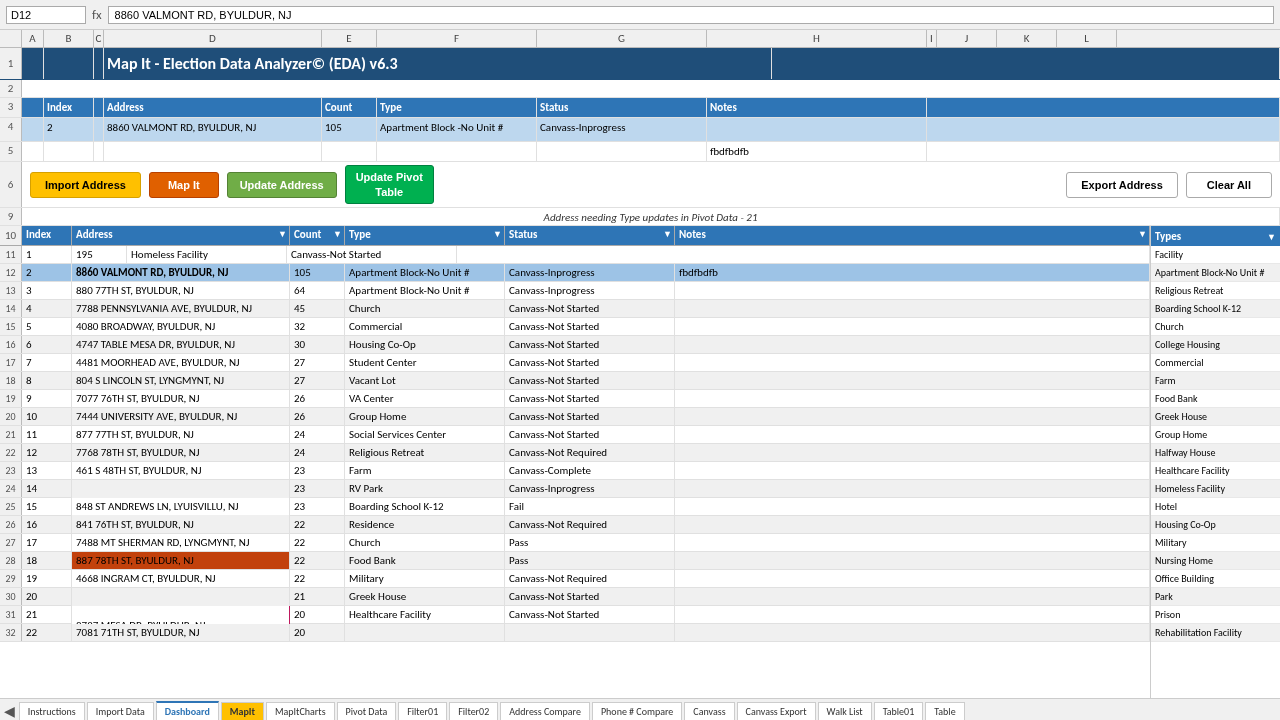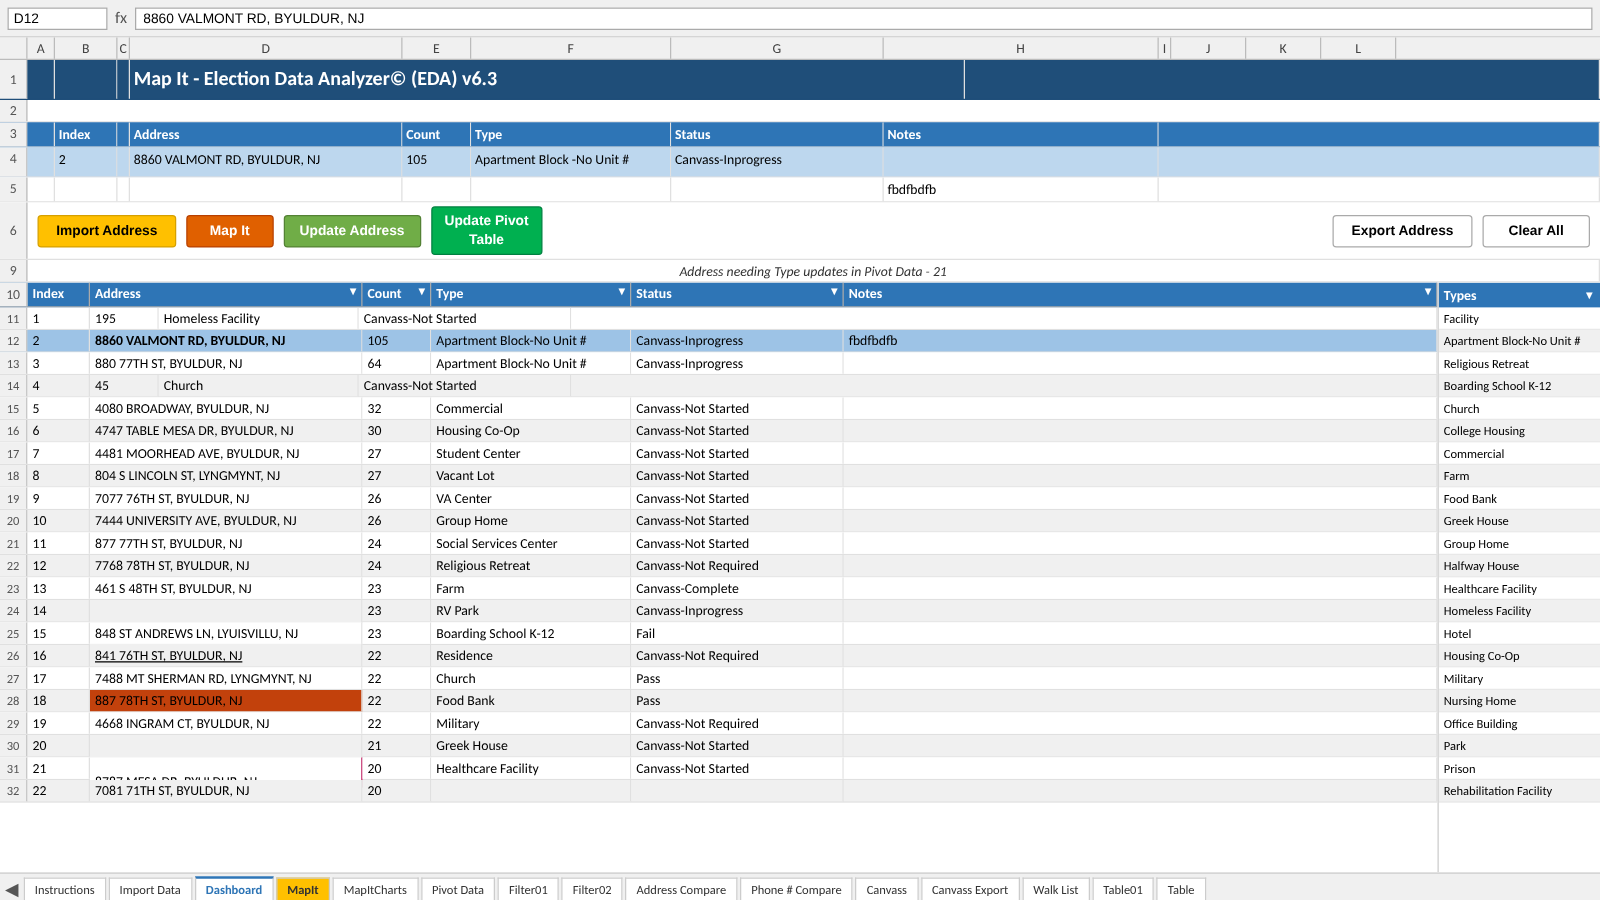--- a/index.html
+++ b/index.html
@@ -164,20 +164,21 @@
     <div style="width:50px; border-right:1px solid #e0e0e0; font-size:11px; padding:1px 4px; overflow:hidden; white-space:nowrap; line-height:16px; flex-shrink:0; background:#fff;">3</div>
     <div style="width:218px; border-right:1px solid #e0e0e0; font-size:11px; padding:1px 4px; overflow:hidden; white-space:nowrap; line-height:16px; flex-shrink:0; background:#fff; ">880 77TH ST, BYULDUR, NJ</div>
     <div style="width:55px; border-right:1px solid #e0e0e0; font-size:11px; padding:1px 4px; overflow:hidden; white-space:nowrap; line-height:16px; flex-shrink:0; background:#fff;">64</div>
     <div style="width:160px; border-right:1px solid #e0e0e0; font-size:11px; padding:1px 4px; overflow:hidden; white-space:nowrap; line-height:16px; flex-shrink:0; background:#fff;">Apartment Block-No Unit #</div>
     <div style="width:170px; border-right:1px solid #e0e0e0; font-size:11px; padding:1px 4px; overflow:hidden; white-space:nowrap; line-height:16px; flex-shrink:0; background:#fff;">Canvass-Inprogress</div>
     <div style="flex:1; border-right:1px solid #e0e0e0; font-size:11px; padding:1px 4px; overflow:hidden; white-space:nowrap; line-height:16px; background:#fff;"></div>
   </div>
           <div style="display: flex; height: 18px; border-bottom: 1px solid rgb(224, 224, 224); background: rgb(240, 240, 240); cursor: pointer;">
     <div style="width:22px; background:#f0f0f0; border-right:1px solid #bbb; font-size:10px; text-align:center; line-height:18px; flex-shrink:0; color:#555;">14</div>
     <div style="width:50px; border-right:1px solid #e0e0e0; font-size:11px; padding:1px 4px; overflow:hidden; white-space:nowrap; line-height:16px; flex-shrink:0; background:#f0f0f0;">4</div>
+    <div style="width:218px; border-right:1px solid #e0e0e0; font-size:11px; padding:1px 4px; overflow:hidden; white-space:nowrap; line-height:16px; flex-shrink:0; background:#f0f0f0; ">7788 PENNSYLVANIA AVE, BYULDUR, NJ</div>
     <div style="width:55px; border-right:1px solid #e0e0e0; font-size:11px; padding:1px 4px; overflow:hidden; white-space:nowrap; line-height:16px; flex-shrink:0; background:#f0f0f0;">45</div>
     <div style="width:160px; border-right:1px solid #e0e0e0; font-size:11px; padding:1px 4px; overflow:hidden; white-space:nowrap; line-height:16px; flex-shrink:0; background:#f0f0f0;">Church</div>
     <div style="width:170px; border-right:1px solid #e0e0e0; font-size:11px; padding:1px 4px; overflow:hidden; white-space:nowrap; line-height:16px; flex-shrink:0; background:#f0f0f0;">Canvass-Not Started</div>
     <div style="flex:1; border-right:1px solid #e0e0e0; font-size:11px; padding:1px 4px; overflow:hidden; white-space:nowrap; line-height:16px; background:#f0f0f0;"></div>
   </div>
           <div style="display: flex; height: 18px; border-bottom: 1px solid rgb(224, 224, 224); background: rgb(255, 255, 255); cursor: pointer;">
     <div style="width:22px; background:#f0f0f0; border-right:1px solid #bbb; font-size:10px; text-align:center; line-height:18px; flex-shrink:0; color:#555;">15</div>
     <div style="width:50px; border-right:1px solid #e0e0e0; font-size:11px; padding:1px 4px; overflow:hidden; white-space:nowrap; line-height:16px; flex-shrink:0; background:#fff;">5</div>
     <div style="width:218px; border-right:1px solid #e0e0e0; font-size:11px; padding:1px 4px; overflow:hidden; white-space:nowrap; line-height:16px; flex-shrink:0; background:#fff; ">4080 BROADWAY, BYULDUR, NJ</div>
     <div style="width:55px; border-right:1px solid #e0e0e0; font-size:11px; padding:1px 4px; overflow:hidden; white-space:nowrap; line-height:16px; flex-shrink:0; background:#fff;">32</div>
@@ -271,21 +272,21 @@
     <div style="width:50px; border-right:1px solid #e0e0e0; font-size:11px; padding:1px 4px; overflow:hidden; white-space:nowrap; line-height:16px; flex-shrink:0; background:#fff;">15</div>
     <div style="width:218px; border-right:1px solid #e0e0e0; font-size:11px; padding:1px 4px; overflow:hidden; white-space:nowrap; line-height:16px; flex-shrink:0; background:#fff; ">848 ST ANDREWS LN, LYUISVILLU, NJ</div>
     <div style="width:55px; border-right:1px solid #e0e0e0; font-size:11px; padding:1px 4px; overflow:hidden; white-space:nowrap; line-height:16px; flex-shrink:0; background:#fff;">23</div>
     <div style="width:160px; border-right:1px solid #e0e0e0; font-size:11px; padding:1px 4px; overflow:hidden; white-space:nowrap; line-height:16px; flex-shrink:0; background:#fff;">Boarding School K-12</div>
     <div style="width:170px; border-right:1px solid #e0e0e0; font-size:11px; padding:1px 4px; overflow:hidden; white-space:nowrap; line-height:16px; flex-shrink:0; background:#fff;">Fail</div>
     <div style="flex:1; border-right:1px solid #e0e0e0; font-size:11px; padding:1px 4px; overflow:hidden; white-space:nowrap; line-height:16px; background:#fff;"></div>
   </div>
           <div style="display: flex; height: 18px; border-bottom: 1px solid rgb(224, 224, 224); background: rgb(240, 240, 240); cursor: pointer;">
     <div style="width:22px; background:#f0f0f0; border-right:1px solid #bbb; font-size:10px; text-align:center; line-height:18px; flex-shrink:0; color:#555;">26</div>
     <div style="width:50px; border-right:1px solid #e0e0e0; font-size:11px; padding:1px 4px; overflow:hidden; white-space:nowrap; line-height:16px; flex-shrink:0; background:#f0f0f0;">16</div>
-    <div style="width:218px; border-right:1px solid #e0e0e0; font-size:11px; padding:1px 4px; overflow:hidden; white-space:nowrap; line-height:16px; flex-shrink:0; background:#f0f0f0;text-decoration:underline; ">841 76TH ST, BYULDUR, NJ</div>
+    <div style="width:218px; border-right:1px solid #e0e0e0; font-size:11px; padding:1px 4px; overflow:hidden; white-space:nowrap; line-height:16px; flex-shrink:0; background:#f0f0f0; ">841 76TH ST, BYULDUR, NJ</div>
     <div style="width:55px; border-right:1px solid #e0e0e0; font-size:11px; padding:1px 4px; overflow:hidden; white-space:nowrap; line-height:16px; flex-shrink:0; background:#f0f0f0;">22</div>
     <div style="width:160px; border-right:1px solid #e0e0e0; font-size:11px; padding:1px 4px; overflow:hidden; white-space:nowrap; line-height:16px; flex-shrink:0; background:#f0f0f0;">Residence</div>
     <div style="width:170px; border-right:1px solid #e0e0e0; font-size:11px; padding:1px 4px; overflow:hidden; white-space:nowrap; line-height:16px; flex-shrink:0; background:#f0f0f0;">Canvass-Not Required</div>
     <div style="flex:1; border-right:1px solid #e0e0e0; font-size:11px; padding:1px 4px; overflow:hidden; white-space:nowrap; line-height:16px; background:#f0f0f0;"></div>
   </div>
           <div style="display: flex; height: 18px; border-bottom: 1px solid rgb(224, 224, 224); background: rgb(255, 255, 255); cursor: pointer;">
     <div style="width:22px; background:#f0f0f0; border-right:1px solid #bbb; font-size:10px; text-align:center; line-height:18px; flex-shrink:0; color:#555;">27</div>
     <div style="width:50px; border-right:1px solid #e0e0e0; font-size:11px; padding:1px 4px; overflow:hidden; white-space:nowrap; line-height:16px; flex-shrink:0; background:#fff;">17</div>
     <div style="width:218px; border-right:1px solid #e0e0e0; font-size:11px; padding:1px 4px; overflow:hidden; white-space:nowrap; line-height:16px; flex-shrink:0; background:#fff; ">7488 MT SHERMAN RD, LYNGMYNT, NJ</div>
     <div style="width:55px; border-right:1px solid #e0e0e0; font-size:11px; padding:1px 4px; overflow:hidden; white-space:nowrap; line-height:16px; flex-shrink:0; background:#fff;">22</div>

